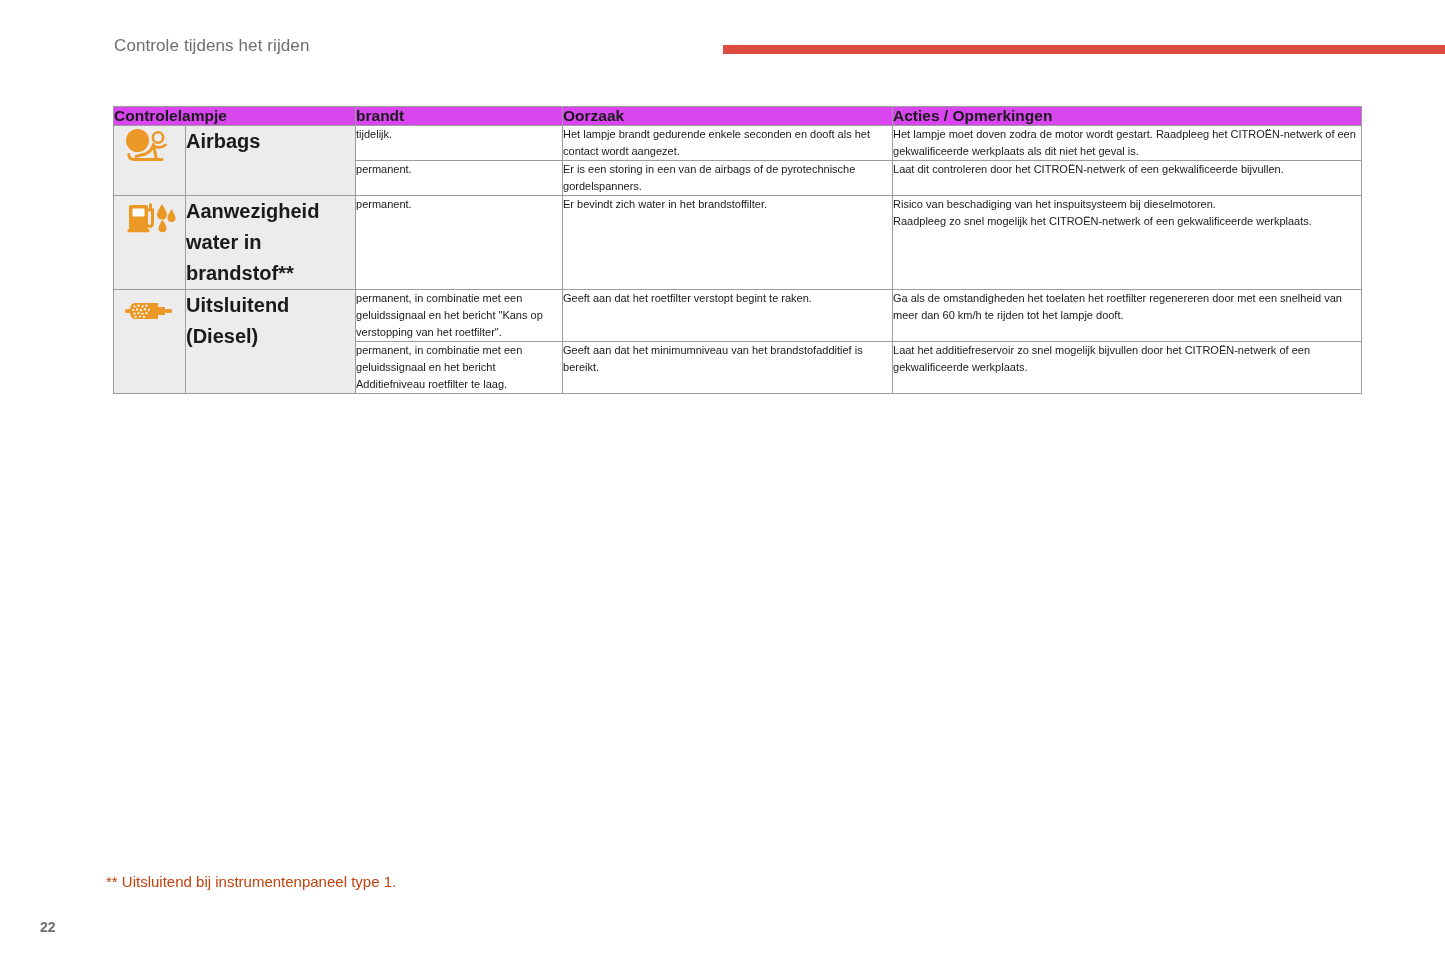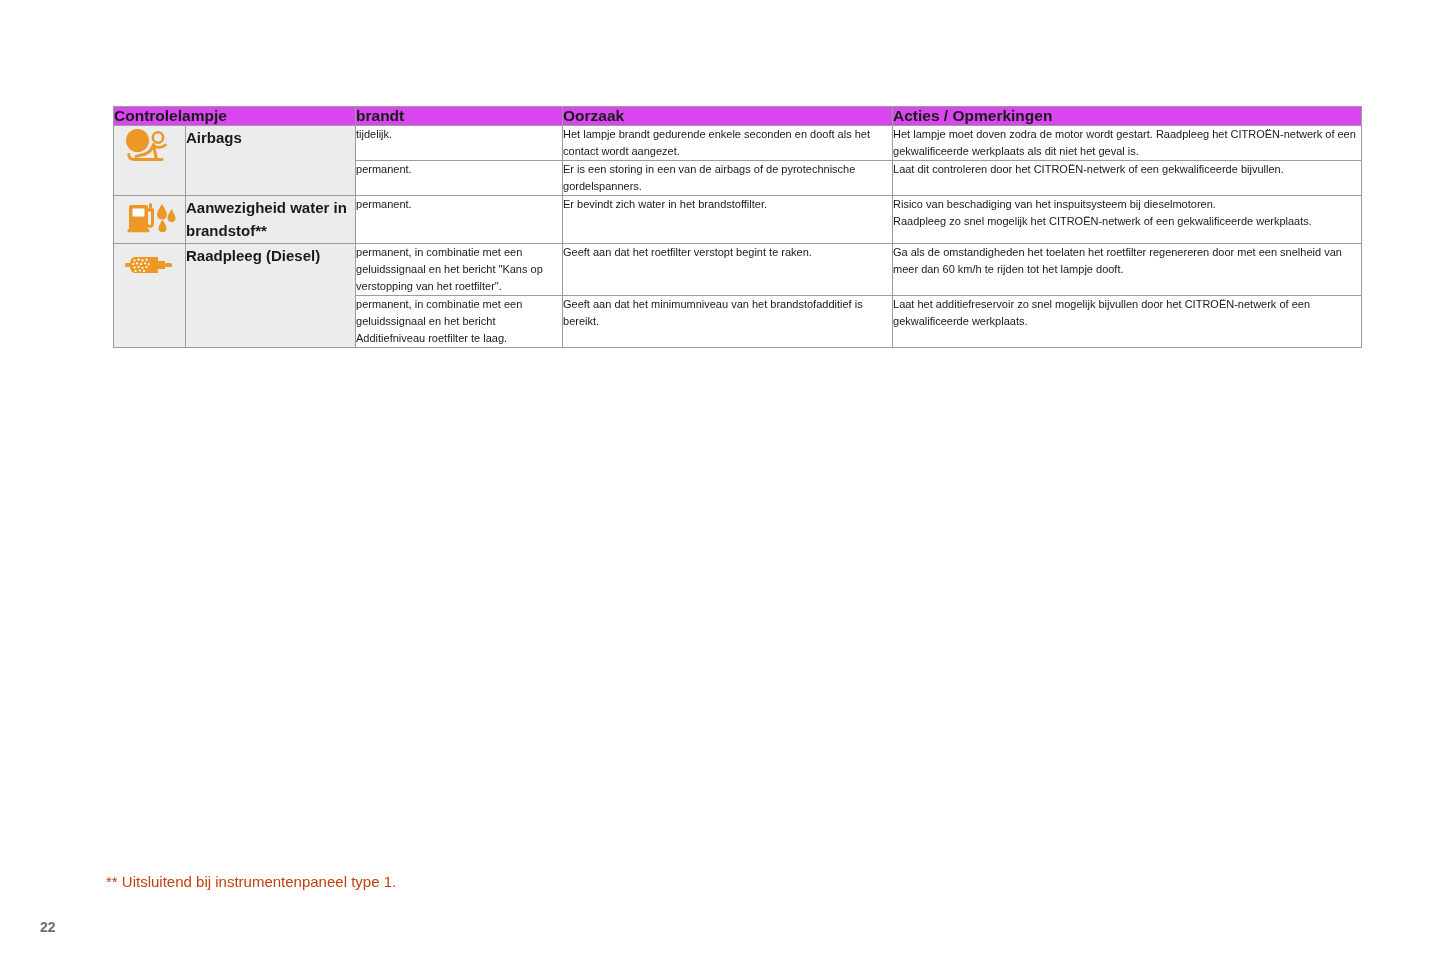--- a/index.html
+++ b/index.html
@@ -96,21 +96,21 @@
   }
   td.icon-cell {
     background: #ececec;
     text-align: center;
     padding: 14px 6px 10px 6px;
     border-right: 1px solid #9c9c9c;
   }
   td.name-cell {
     background: #ececec;
     font-weight: bold;
-    font-size: 15px;
+    font-size: 20px;
     line-height: 1.55;
     padding: 13px 14px 16px 12px;
     margin-top: 9px;
   }
 
   
   .icon-box {
     width: 56px;
     height: 42px;
     margin: 0 auto;
@@ -132,20 +132,24 @@
     font-size: 14px;
     font-weight: bold;
     color: #6d6e70;
   }
 </style>
 </head>
 <body>
 
 <div class="page">
 
+  <div class="header">
+    <div class="header-title">Controle tijdens het rijden</div>
+    <div class="header-rule"></div>
+  </div>
 
   <div class="table-wrap">
     <table class="lamps">
       <colgroup>
         <col class="c-icon">
         <col class="c-name">
         <col class="c-brandt">
         <col class="c-oorz">
         <col class="c-acties">
       </colgroup>
@@ -237,21 +241,21 @@
                 <circle cx="20.5" cy="23.8" r="1.1"></circle>
                   <circle cx="24.5" cy="23.1" r="1.1"></circle>
                 <circle cx="13.6" cy="27" r="1.1"></circle>
                   <circle cx="17.8" cy="26.5" r="1.1"></circle>
                 <circle cx="22" cy="27.1" r="1.1"></circle>
               </g>
 
               <rect x="3" y="19" width="6" height="4" rx="1.5" fill="#eb9827"></rect>
             </svg>
           </td>
-          <td class="name-cell" rowspan="2">Raadpleeg (Diesel)</td>
+          <td class="name-cell" rowspan="2">Uitsluitend (Diesel)</td>
           <td class="cell">permanent, in combinatie met een geluidssignaal en het bericht "Kans op verstopping van het roetfilter".</td>
           <td class="cell">Geeft aan dat het roetfilter verstopt begint te raken.</td>
           <td class="cell">Ga als de omstandigheden het toelaten het roetfilter regenereren door met een snelheid van meer dan 60 km/h te rijden tot het lampje dooft.</td>
         </tr>
         <tr>
           <td class="cell">permanent, in combinatie met een geluidssignaal en het bericht Additiefniveau roetfilter te laag.</td>
           <td class="cell">Geeft aan dat het minimumniveau van het brandstofadditief is bereikt.</td>
           <td class="cell">Laat het additiefreservoir zo snel mogelijk bijvullen door het CITROËN-netwerk of een gekwalificeerde werkplaats.</td>
         </tr>
 

